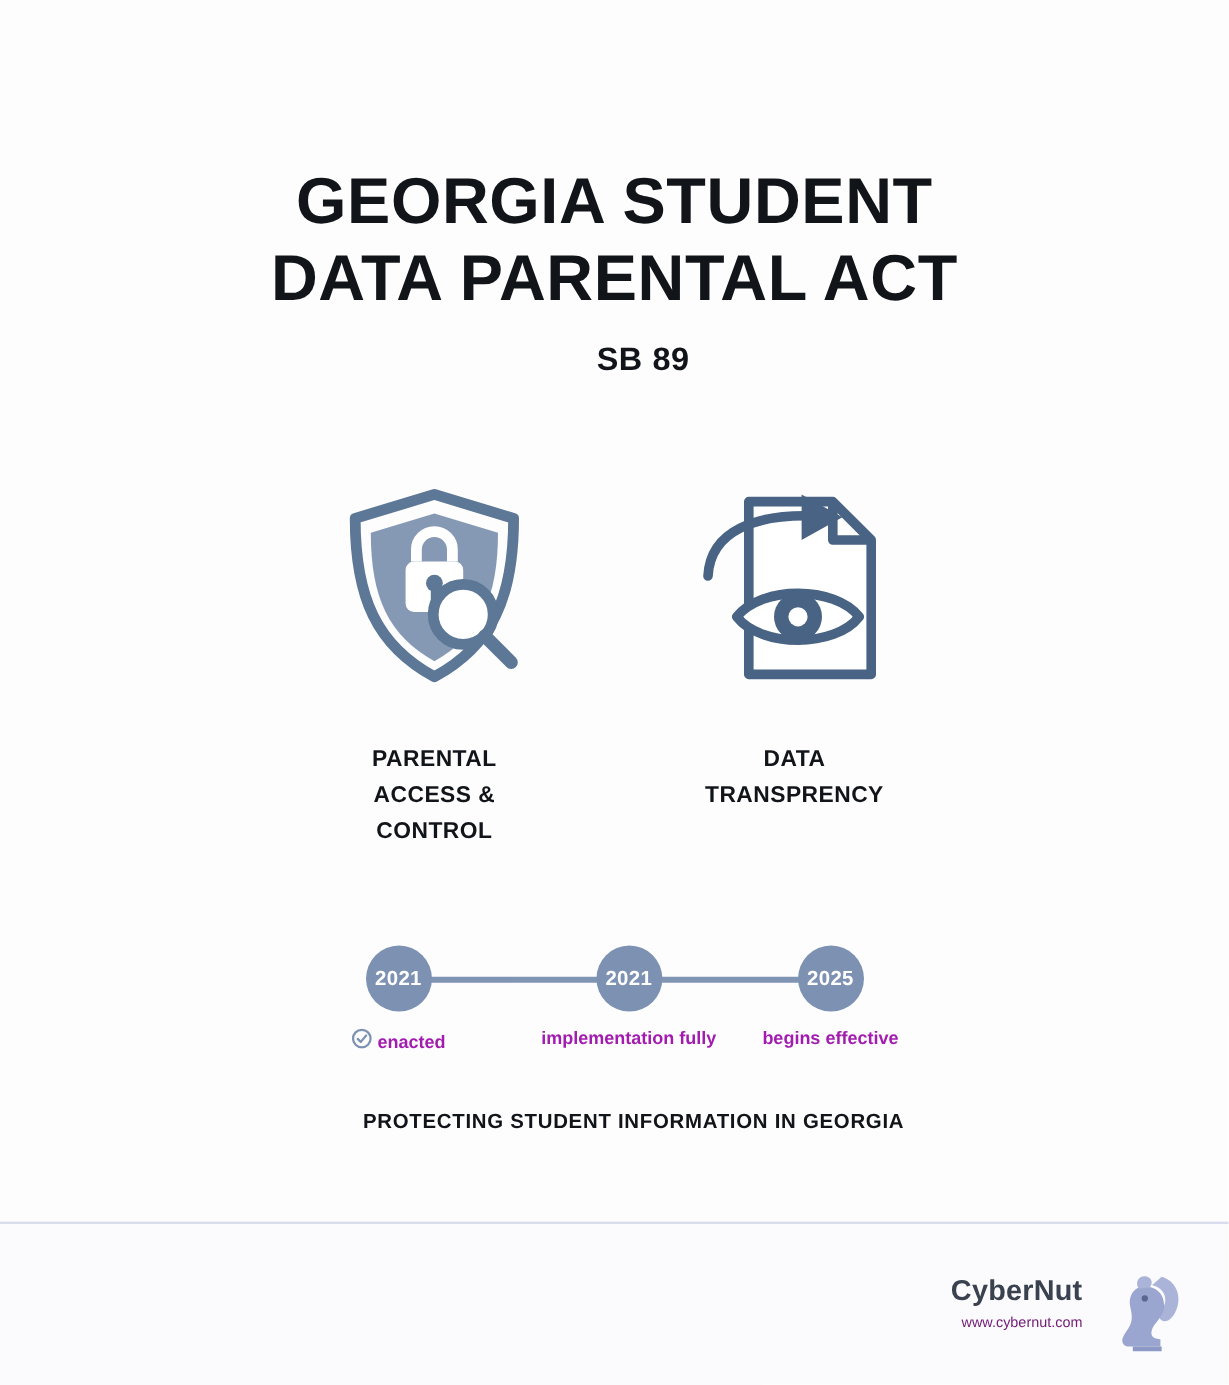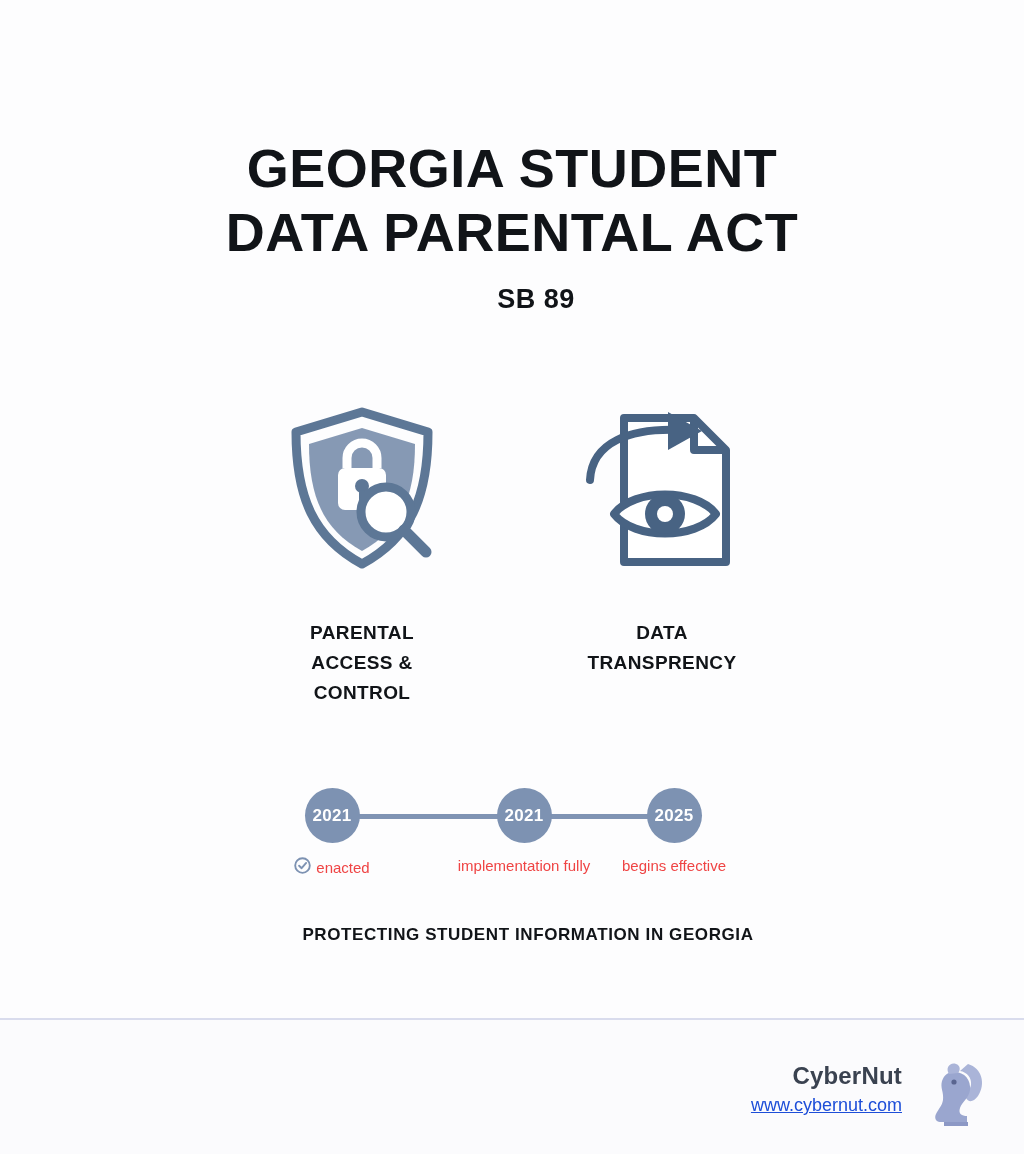--- a/index.html
+++ b/index.html
@@ -100,21 +100,21 @@
   .tl-node {
     position: absolute;
     top: 0;
     width: 110px;
     display: flex;
     flex-direction: column;
     align-items: center;
   }
   .tl-node.n0 { left: 0px; }
   .tl-node.n1 { left: 192px; }
-  .tl-node.n2 { left: 342px; }
+  .tl-node.n2 { left: 360px; }
   .tl-circle {
     width: 55px;
     height: 55px;
     border-radius: 50%;
     background: #7d92b2;
     color: #ffffff;
     font-size: 17px;
     font-weight: bold;
     display: flex;
     align-items: center;
@@ -123,22 +123,22 @@
   }
   .tl-caption-row {
     margin-top: 14px;
     display: flex;
     align-items: center;
     gap: 5px;
     white-space: nowrap;
   }
   .tl-caption {
     font-size: 15px;
-    font-weight: normal;
-    color: #ef4444;
+    font-weight: bold;
+    color: #a21caf;
   }
   .check-icon { display: block; }
 
   
   .tagline {
     position: absolute;
     top: 925px;
     left: 16px;
     width: 100%;
     text-align: center;
@@ -172,23 +172,22 @@
     text-align: right;
   }
   .brand-name {
     font-size: 24px;
     font-weight: bold;
     color: #3a4250;
     letter-spacing: 0.2px;
   }
   .brand-url {
     margin-top: 5px;
-    font-size: 18px;
-    color: #1d4ed8;
-    text-decoration: underline;
+    font-size: 12px;
+    color: #701a75;
   }
   .squirrel {
     position: absolute;
     right: 38px;
     top: 38px;
   }
 </style>
 </head>
 <body>
 

